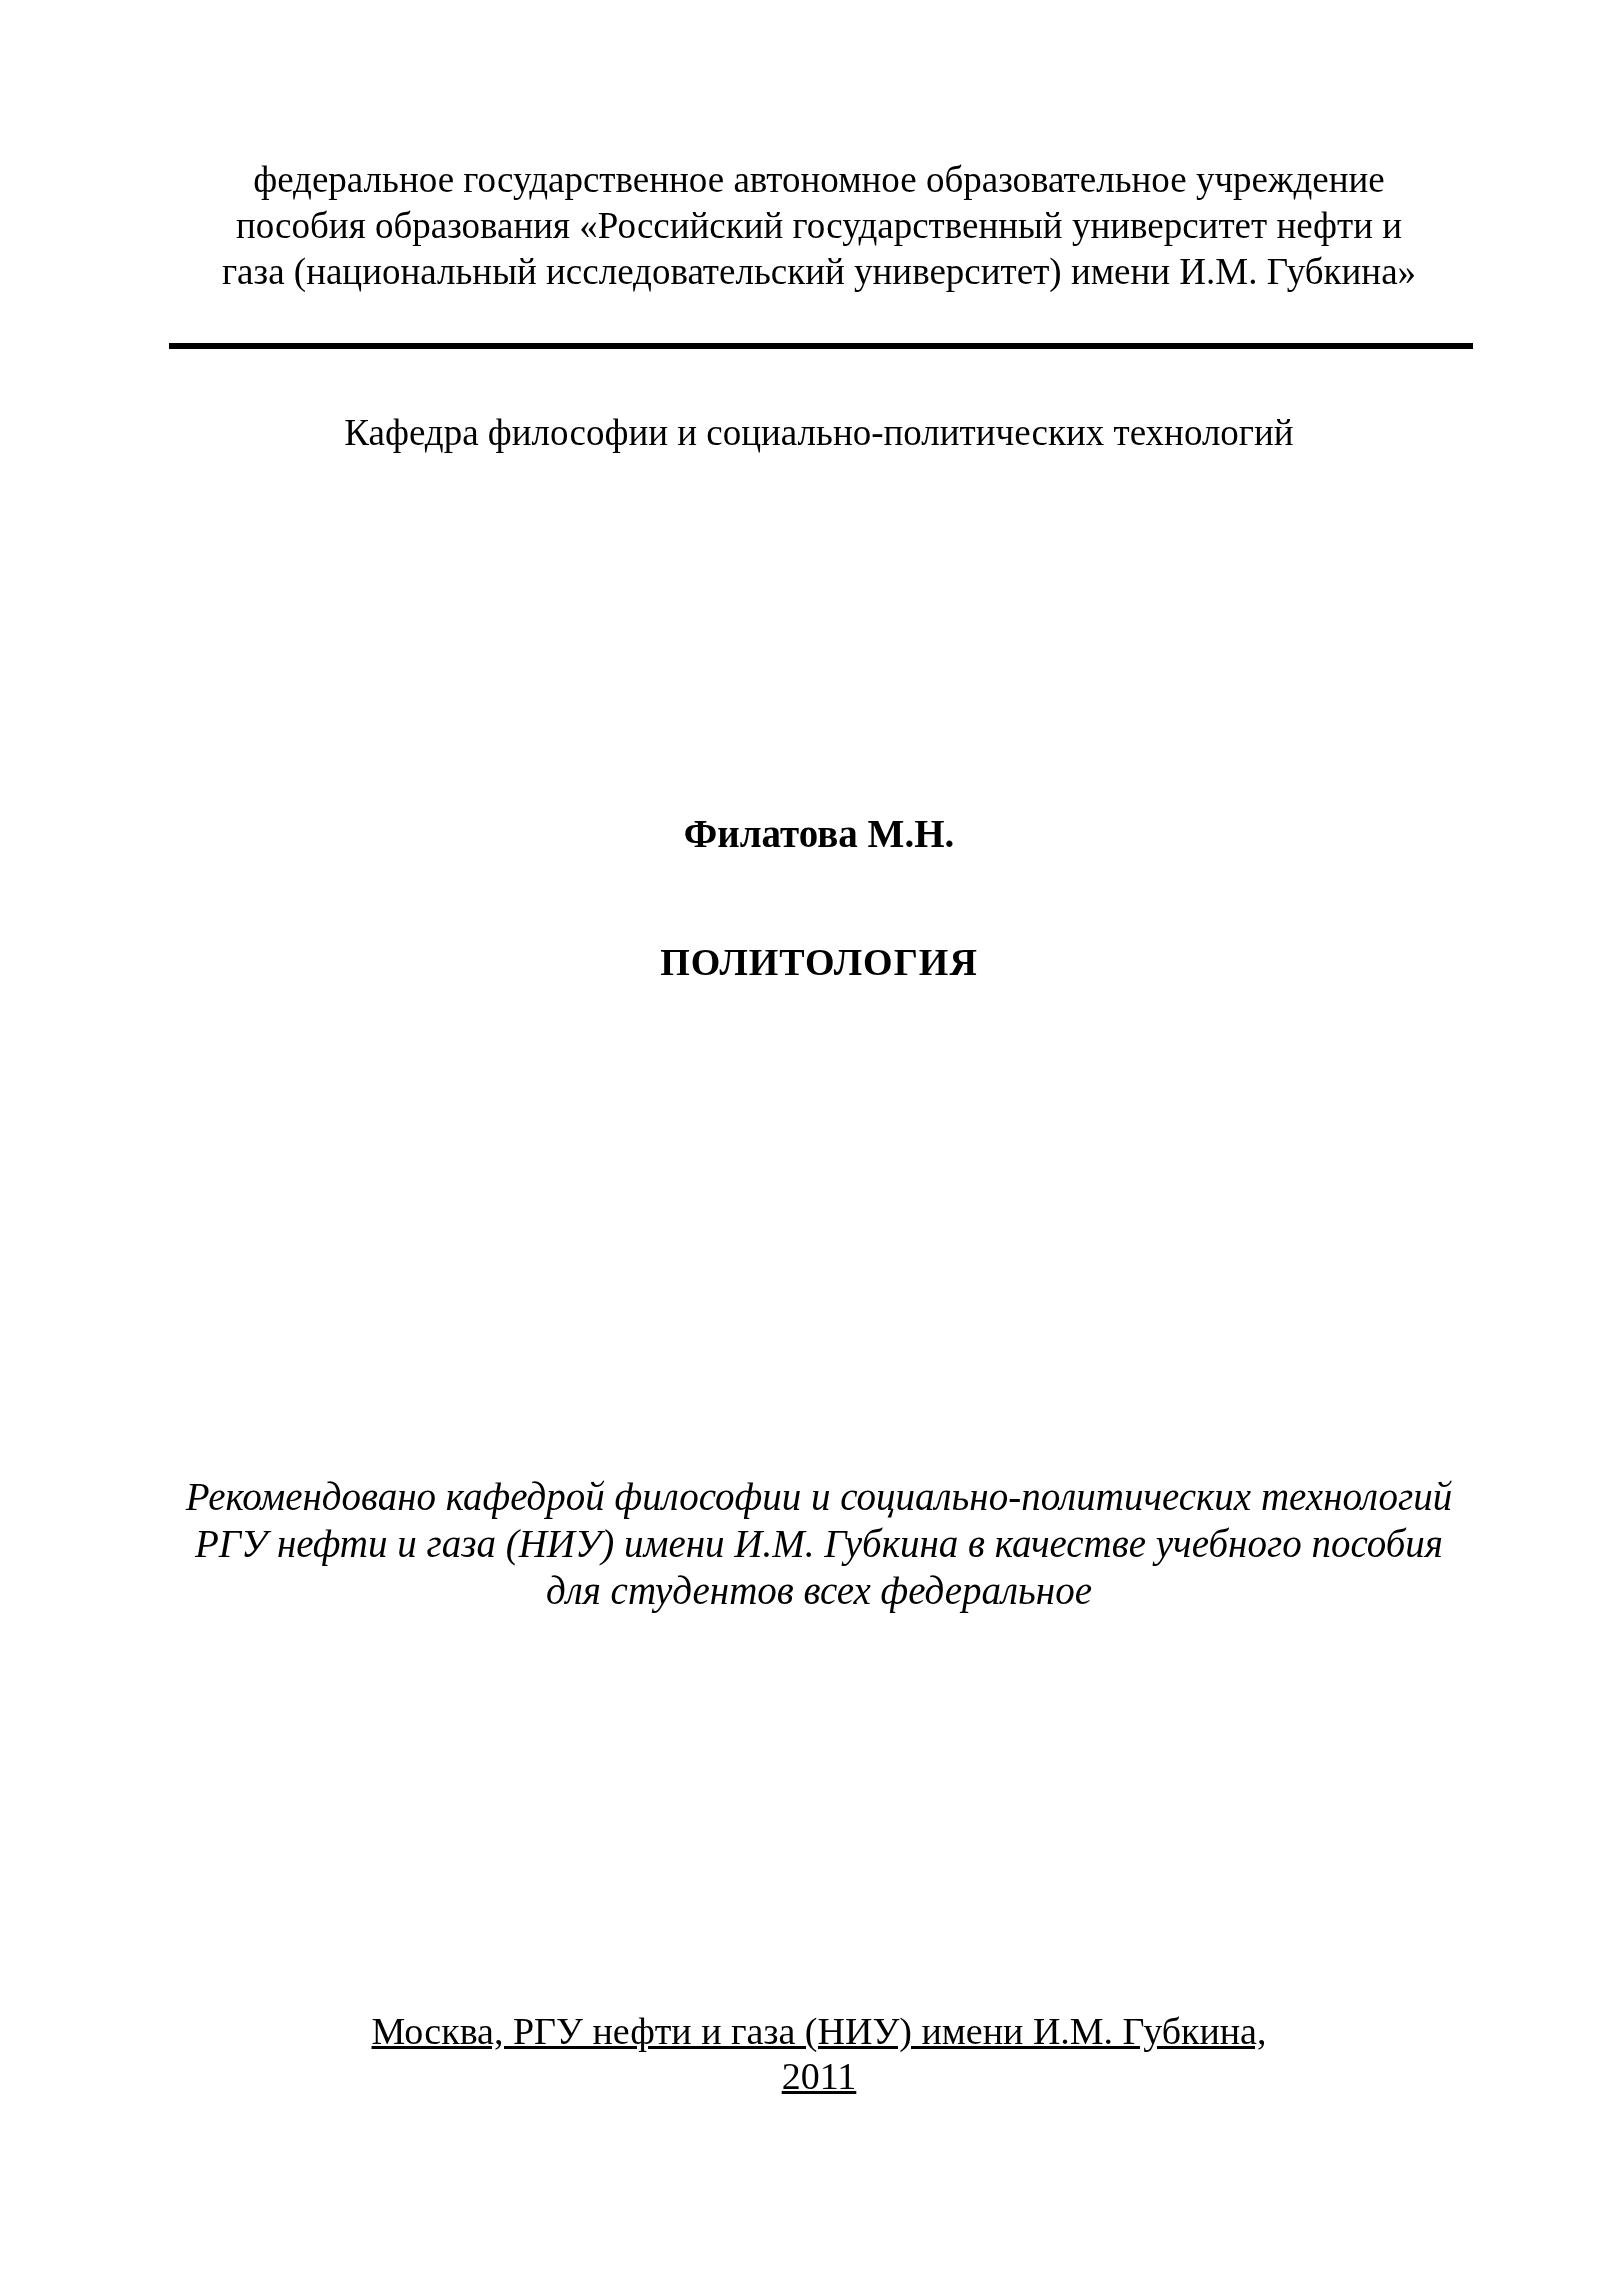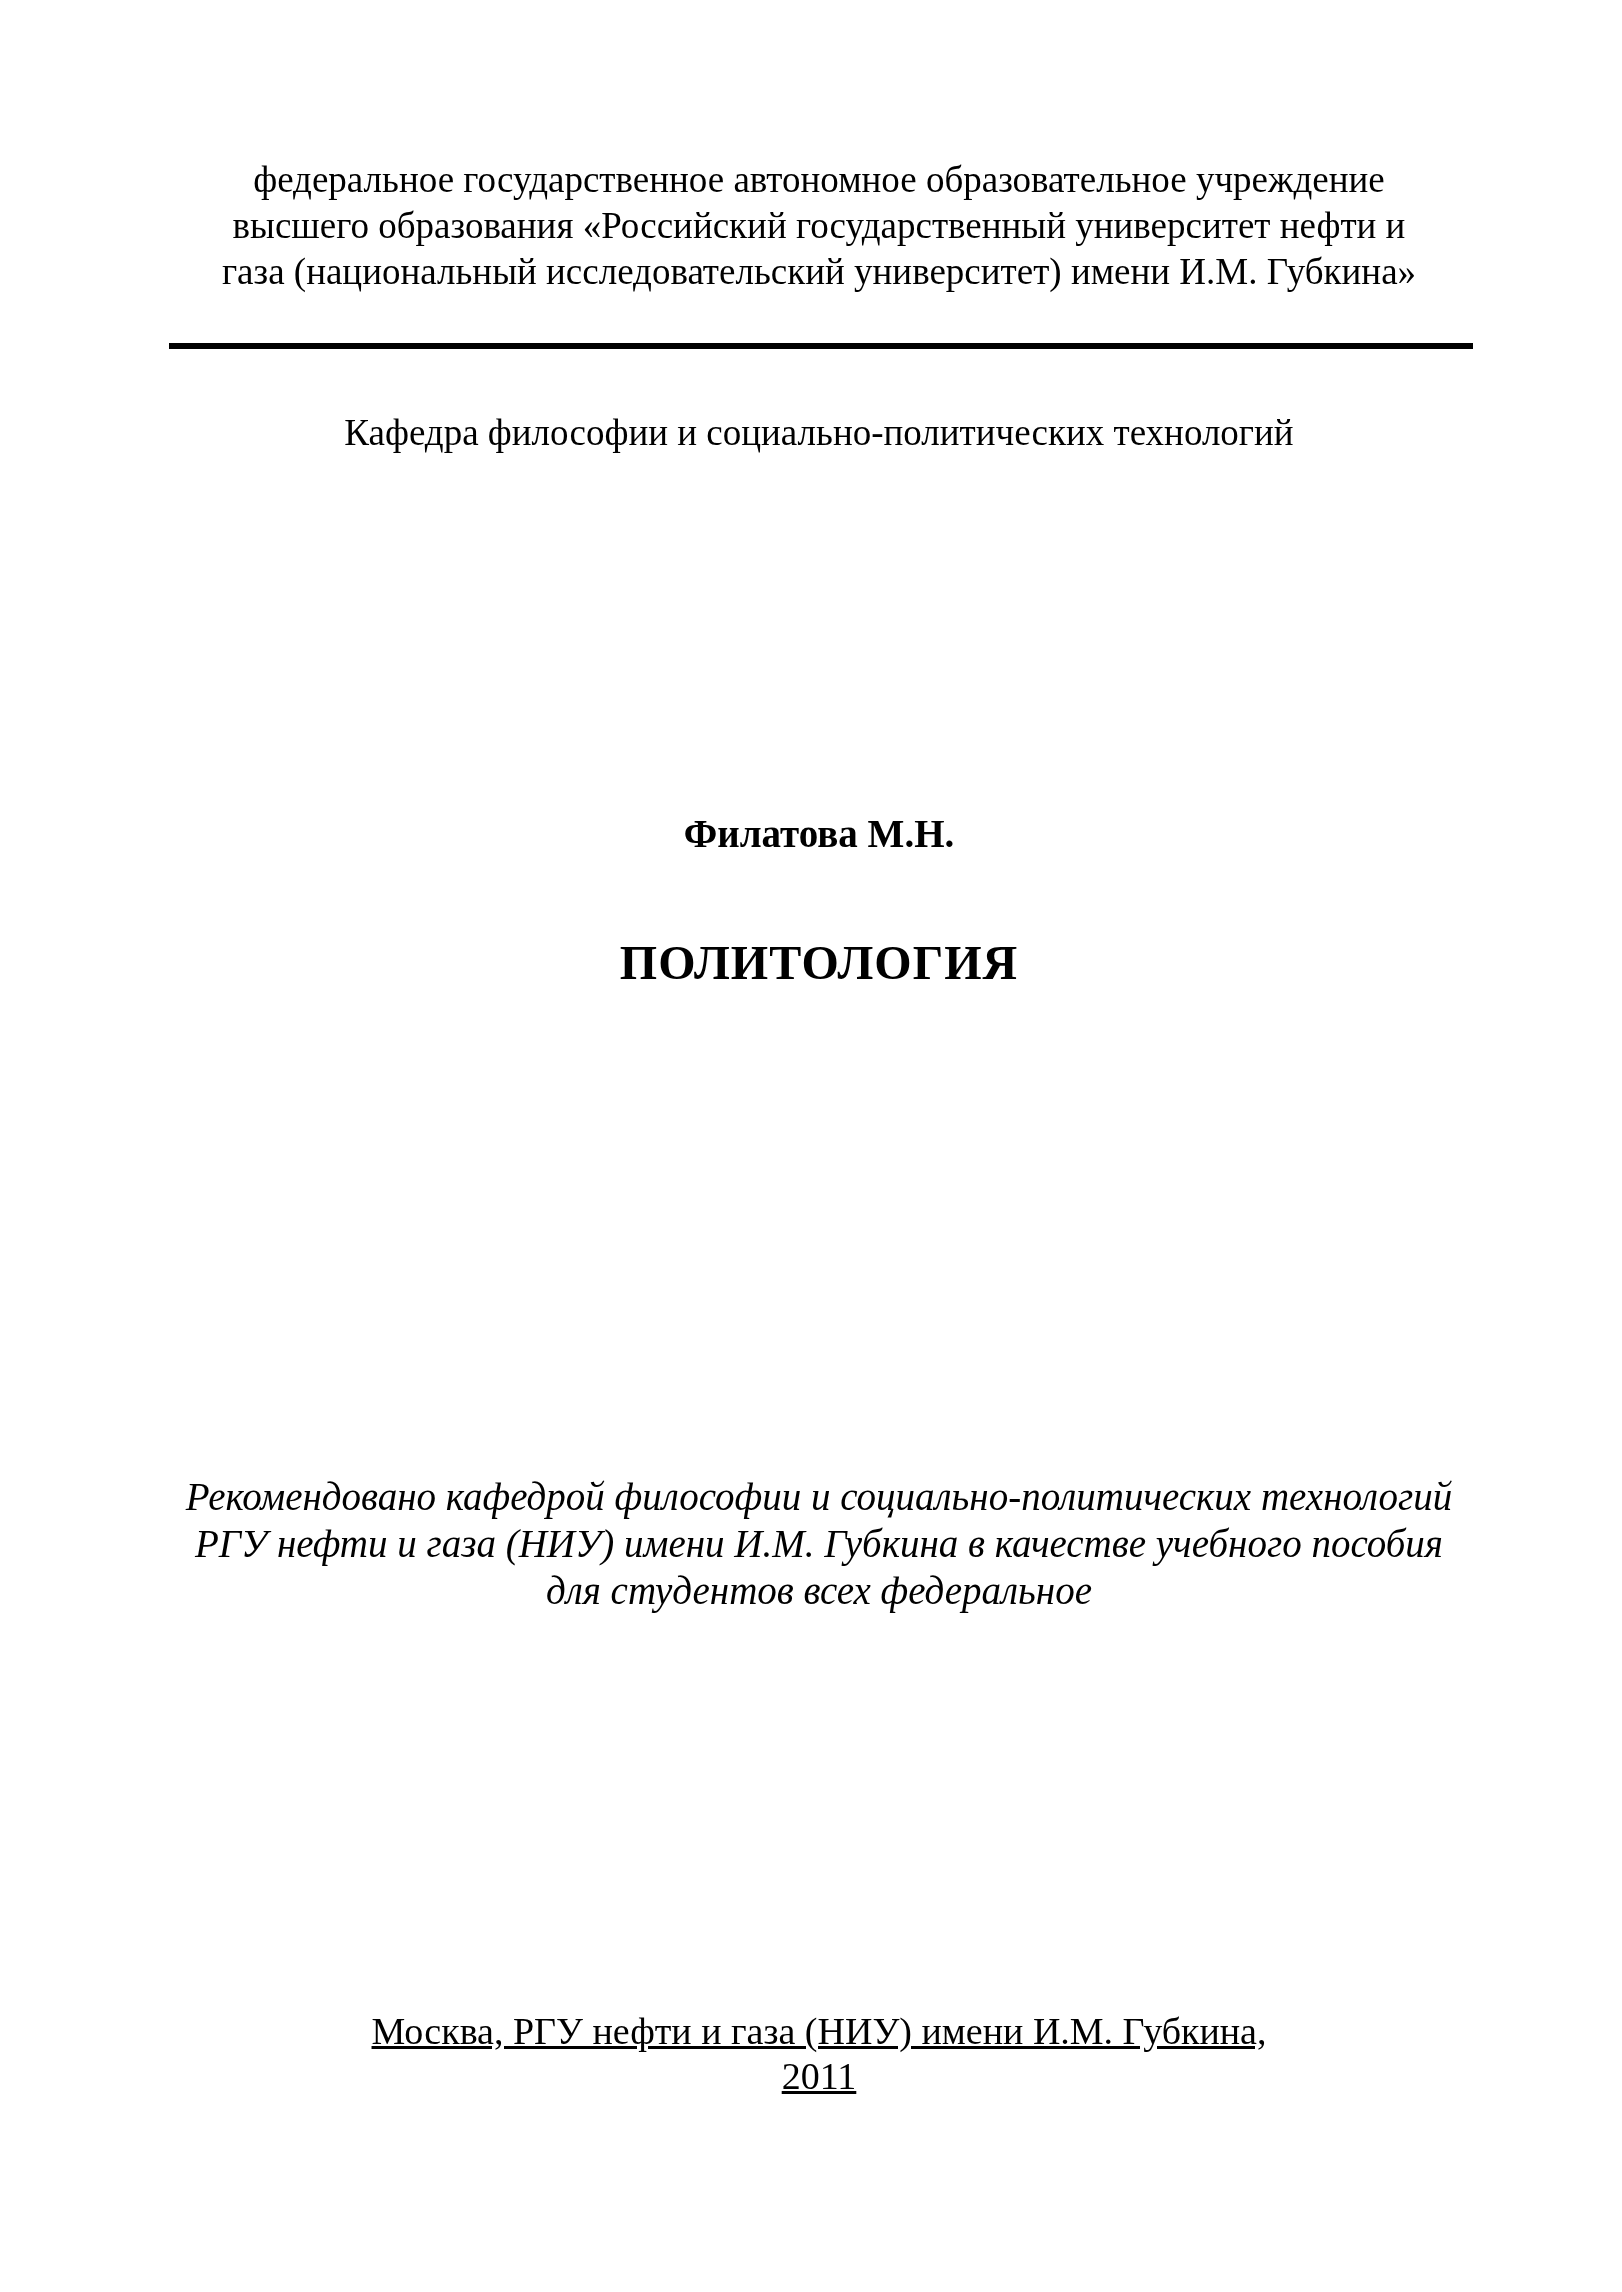--- a/index.html
+++ b/index.html
@@ -43,21 +43,21 @@
     line-height: 46px;
   }
   .author {
     top: 810px;
     font-size: 39px;
     line-height: 47px;
     font-weight: bold;
   }
   .book-title {
     top: 939px;
-    font-size: 48px;
+    font-size: 38px;
     line-height: 47px;
     font-weight: bold;
     letter-spacing: 1px;
   }
   .subtitle {
     top: 1074px;
     font-size: 39px;
     line-height: 47px;
     font-style: italic;
   }
@@ -74,21 +74,21 @@
     text-decoration: underline;
   }
 </style>
 </head>
 <body>
 
 <div class="page">
 
   <div class="col institution">
     <div>федеральное государственное автономное образовательное учреждение</div>
-    <div>высшего образования «Российский государственный университет нефти и</div>
+    <div>пособия образования «Российский государственный университет нефти и</div>
     <div>газа (национальный исследовательский университет) имени И.М. Губкина»</div>
   </div>
 
   <div class="divider"></div>
 
   <div class="col author">Филатова М.Н.</div>
 
   <div class="col department">Кафедра философии и социально-политических технологий</div>
 
   <div class="col book-title">ПОЛИТОЛОГИЯ</div>

